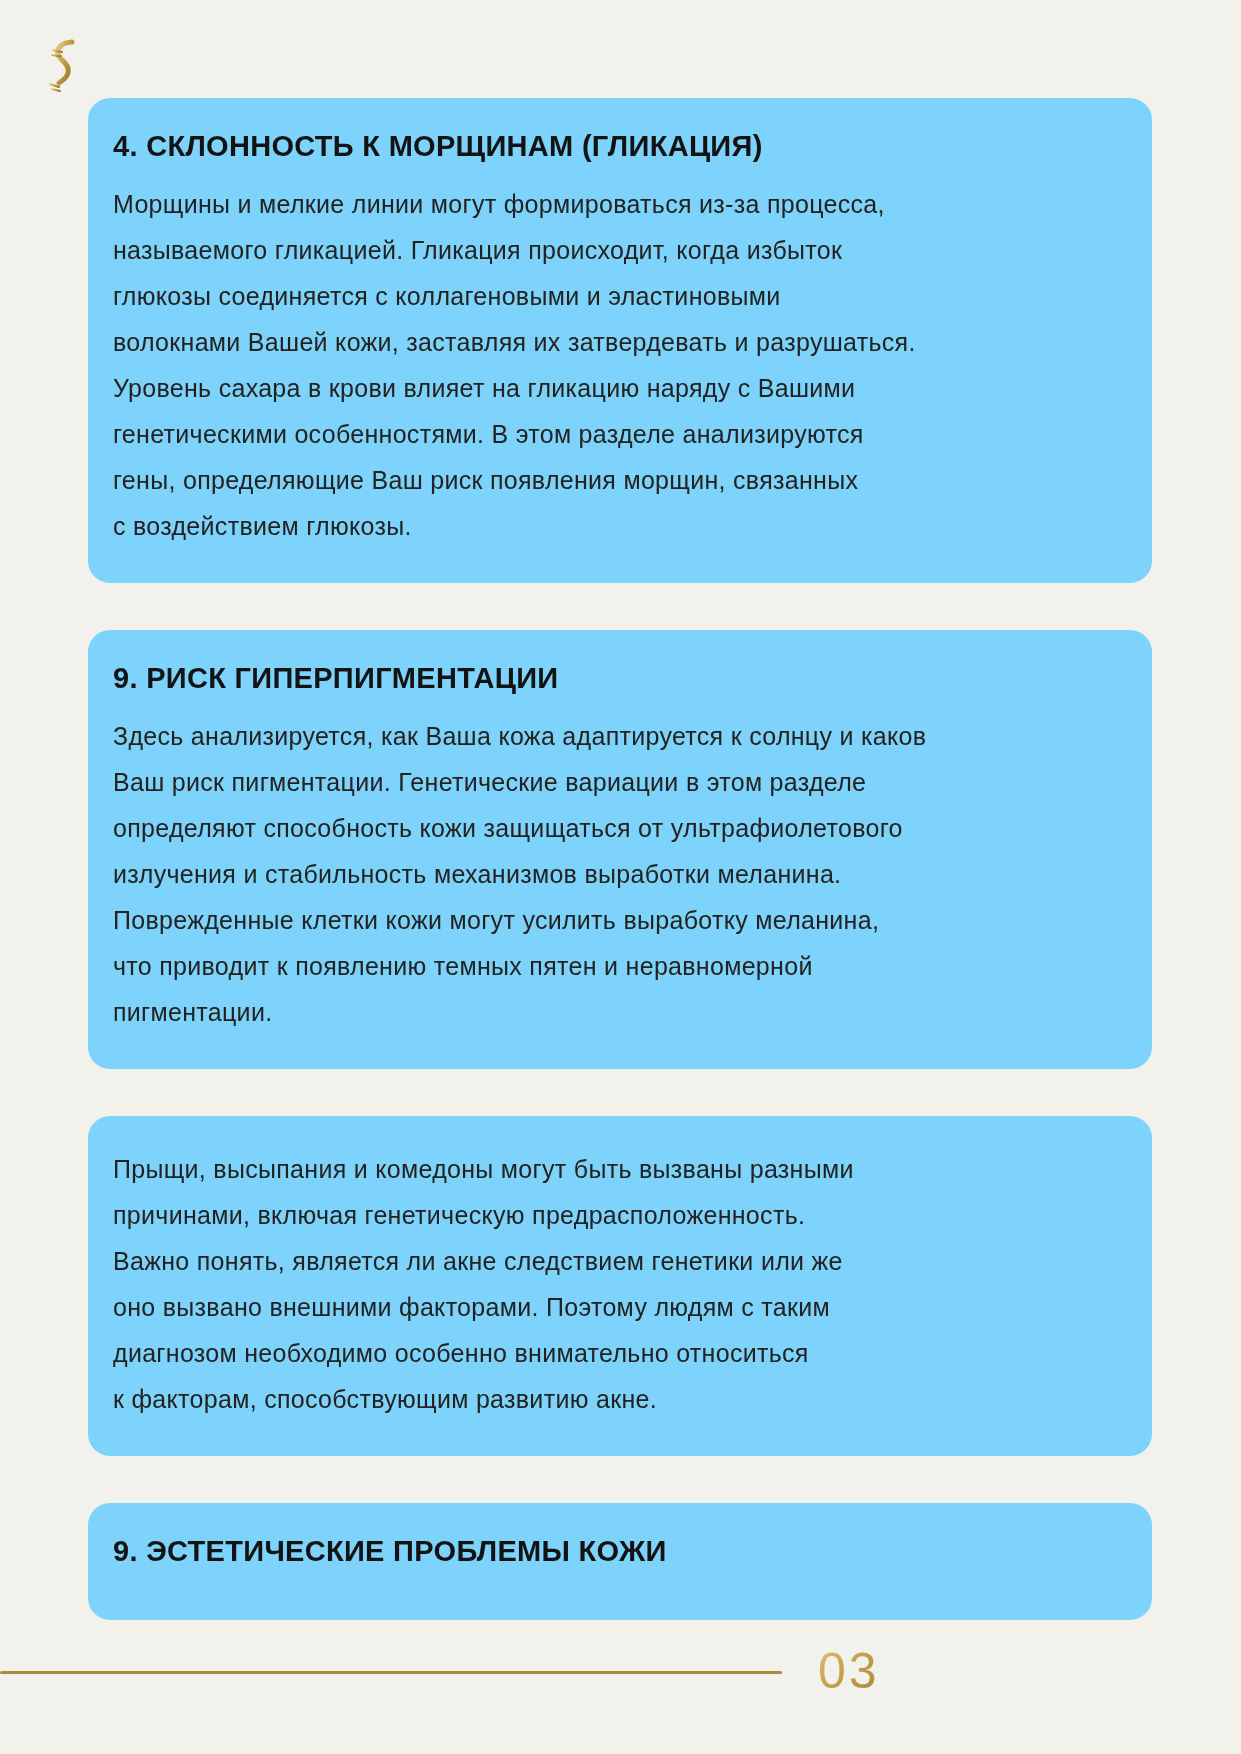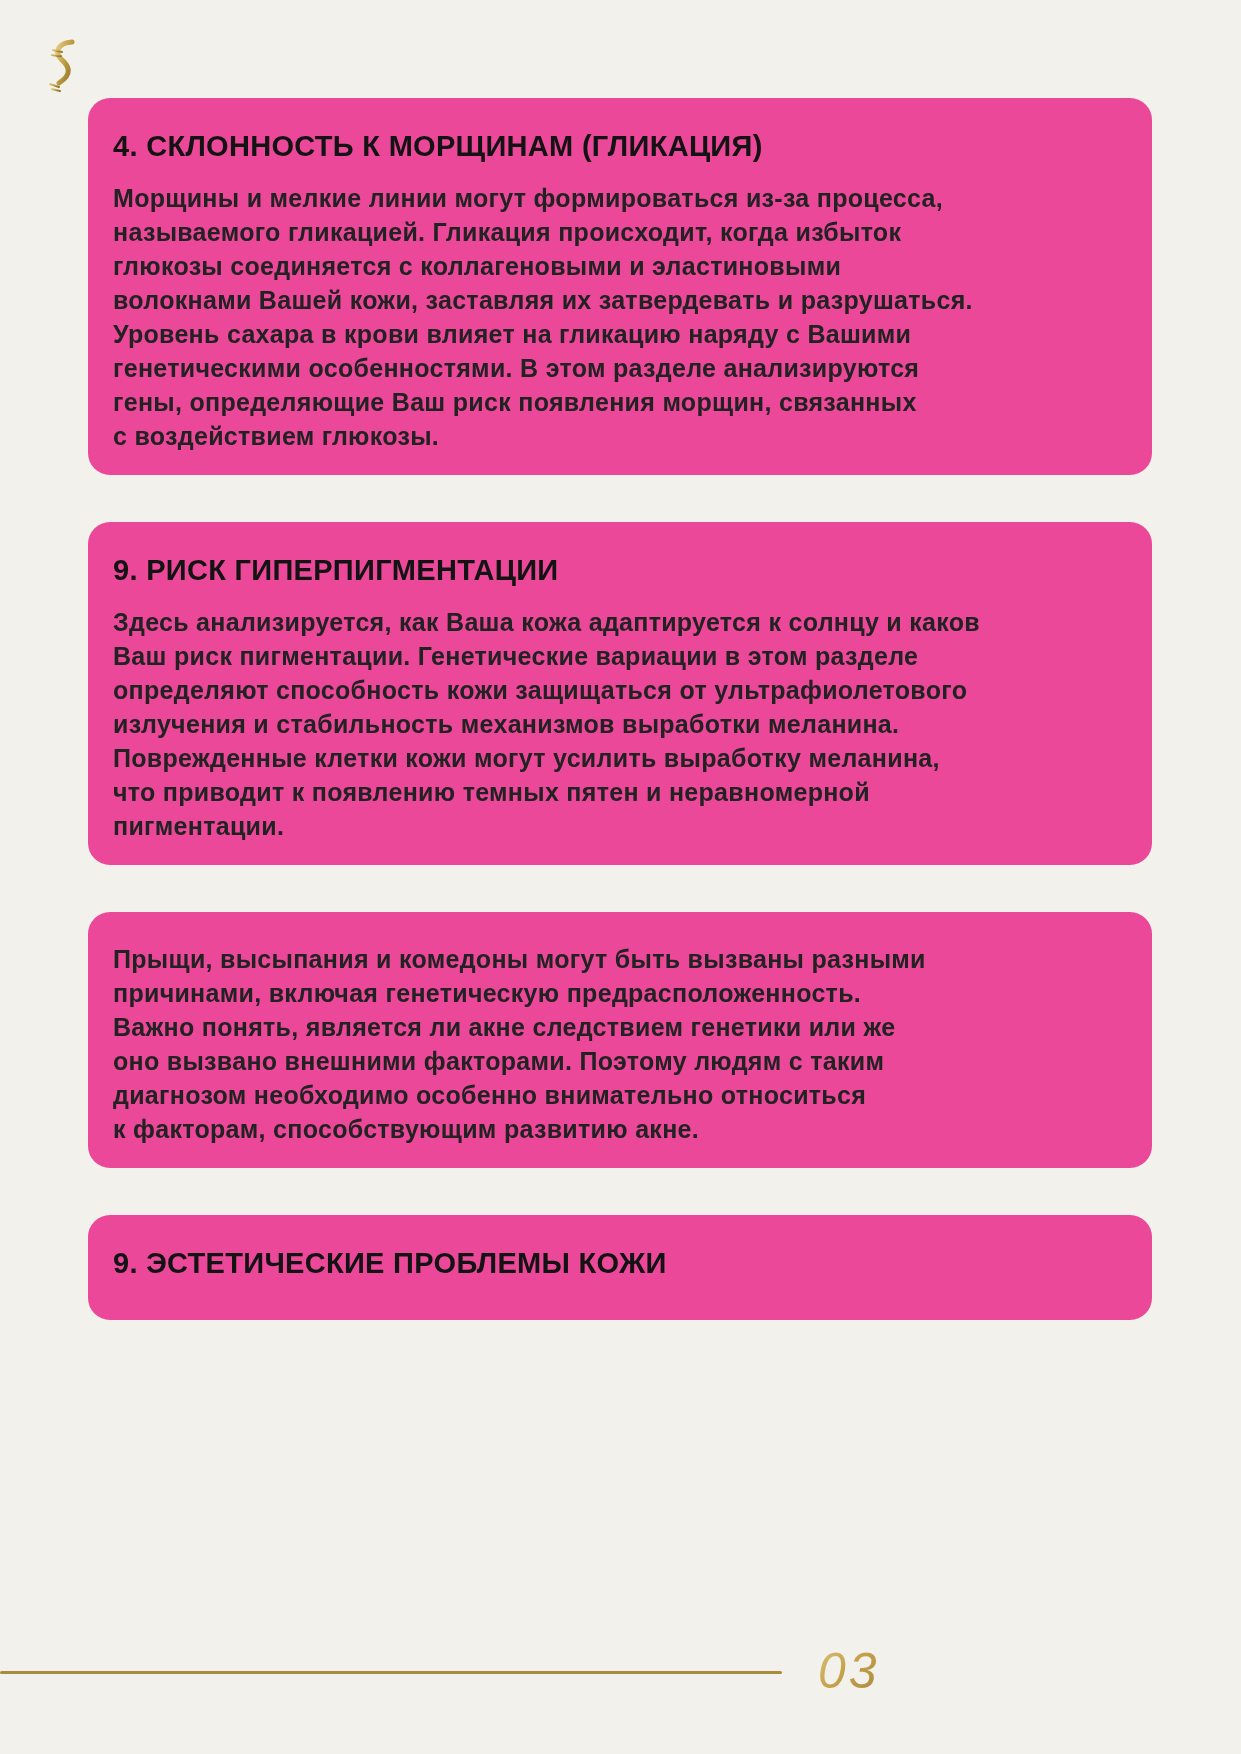--- a/index.html
+++ b/index.html
@@ -30,38 +30,38 @@
   .cards {
     position: absolute;
     left: 88px;
     top: 98px;
     width: 1064px;
     display: flex;
     flex-direction: column;
     gap: 47px;
   }
   .card {
-    background: #ec4899;
+    background: #7dd3fc;
     border-radius: 22px;
-    padding: 30px 40px 22px 25px;
+    padding: 30px 40px 34px 25px;
     box-sizing: border-box;
   }
   .card-heading {
     font-size: 29px;
     font-weight: 800;
     color: #131313;
     letter-spacing: 0.3px;
     line-height: 36px;
     margin: 0 0 17px 0;
   }
   .card-body {
     font-size: 25px;
-    font-weight: 700;
+    font-weight: 400;
     color: #222222;
-    line-height: 34px;
+    line-height: 46px;
     letter-spacing: 0.3px;
     white-space: pre-line;
   }
   .footer {
     position: absolute;
     left: 0;
     top: 1645px;
     width: 1241px;
     height: 60px;
   }
@@ -80,21 +80,20 @@
     top: 0;
     font-size: 50px;
     font-weight: 300;
     letter-spacing: 3px;
     color: #c5a24c;
     background: linear-gradient(135deg, #dcc278 0%, #c5a24c 45%, #a8883c 100%);
     -webkit-background-clip: text;
     background-clip: text;
     -webkit-text-fill-color: transparent;
     line-height: 52px;
-    font-style: italic;
   }
 </style>
 </head>
 <body>
 
 <div class="page">
 
   <div class="logo">
     <svg width="38" height="60" viewBox="0 0 38 60">
       <defs>

